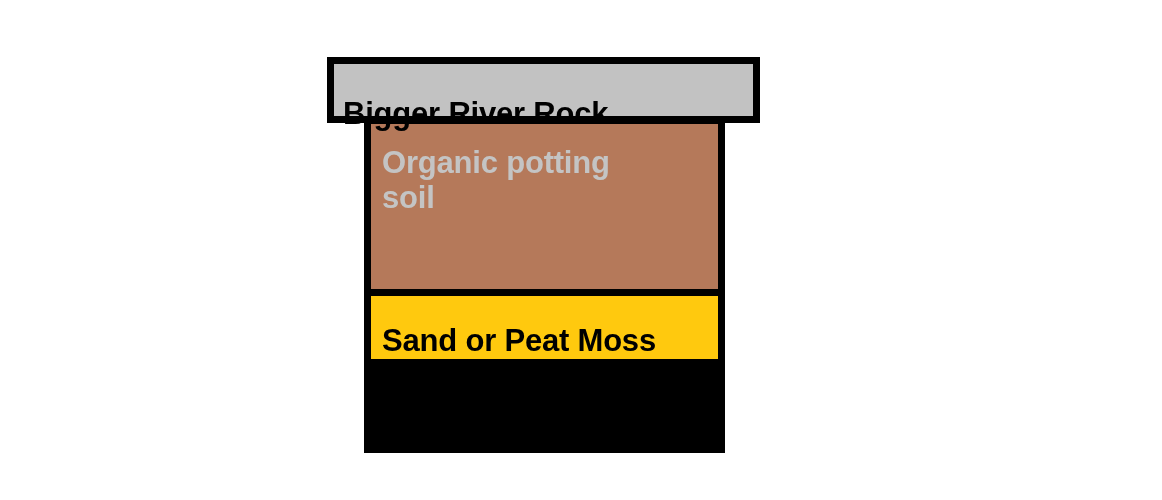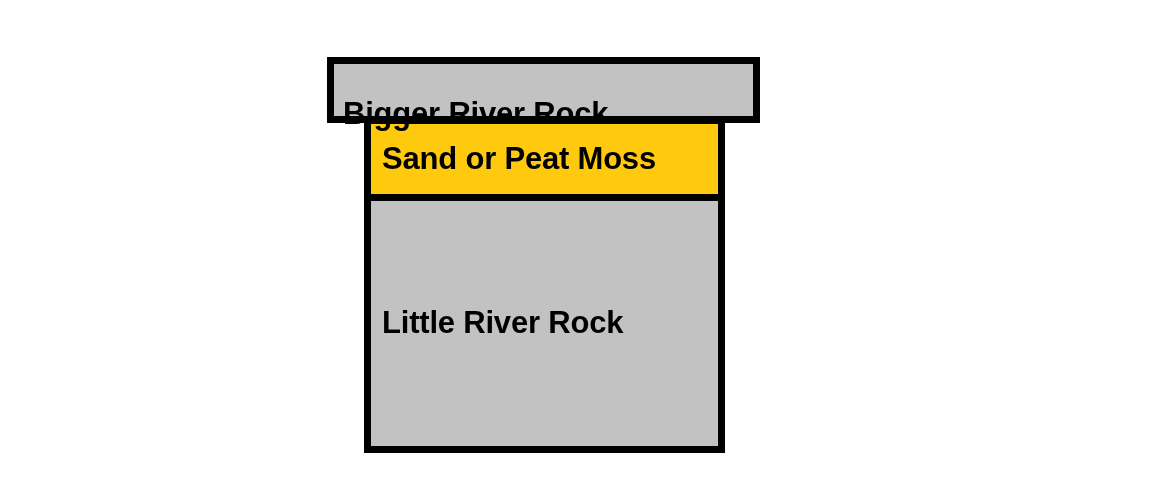--- a/index.html
+++ b/index.html
@@ -94,20 +94,21 @@
   .layer-soil .layer-label {
     color: #c4c4c4;
     padding-top: 22px;
     max-width: 270px;
   }
 
   
   .layer-sand {
     flex: 0 0 70px;
     background: #ffc90e;
+    justify-content: flex-end;
   }
   .layer-sand .layer-label {
     color: #000000;
   }
 
   
   .layer-rock {
     flex: 1 1 auto;
     background: #c2c2c2;
   }
@@ -119,24 +120,24 @@
 <body>
 
 <div id="diagram-stage">
 
   <div class="top-layer">
     <span class="layer-label">Bigger River Rock</span>
   </div>
 
   <div class="stack">
 
+    <div class="layer layer-soil">
+      <span class="layer-label">Organic potting soil</span>
+    </div>
 
     <div class="layer layer-sand">
       <span class="layer-label">Sand or Peat Moss</span>
     </div>
 
-    <div class="layer layer-rock">
-      <span class="layer-label">Little River Rock</span>
-    </div>
 
   </div>
 
 </div>
 
 </body></html>

